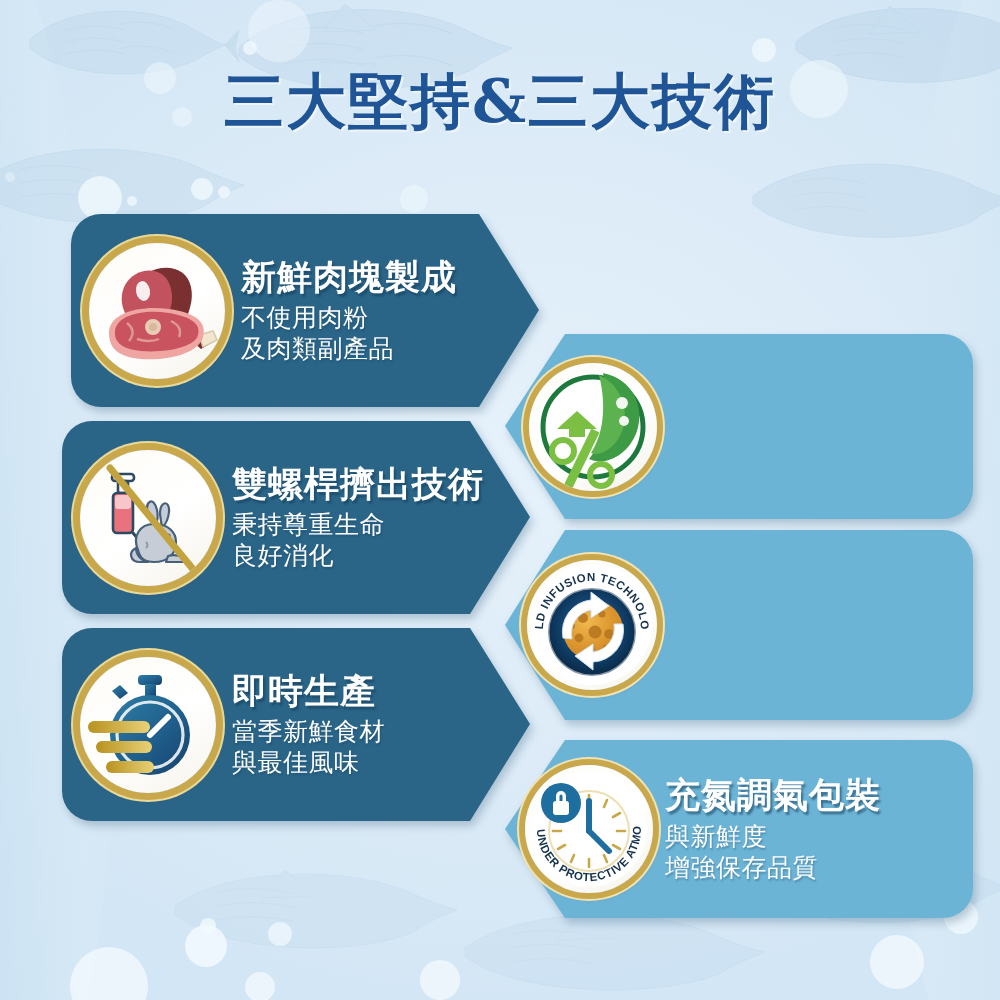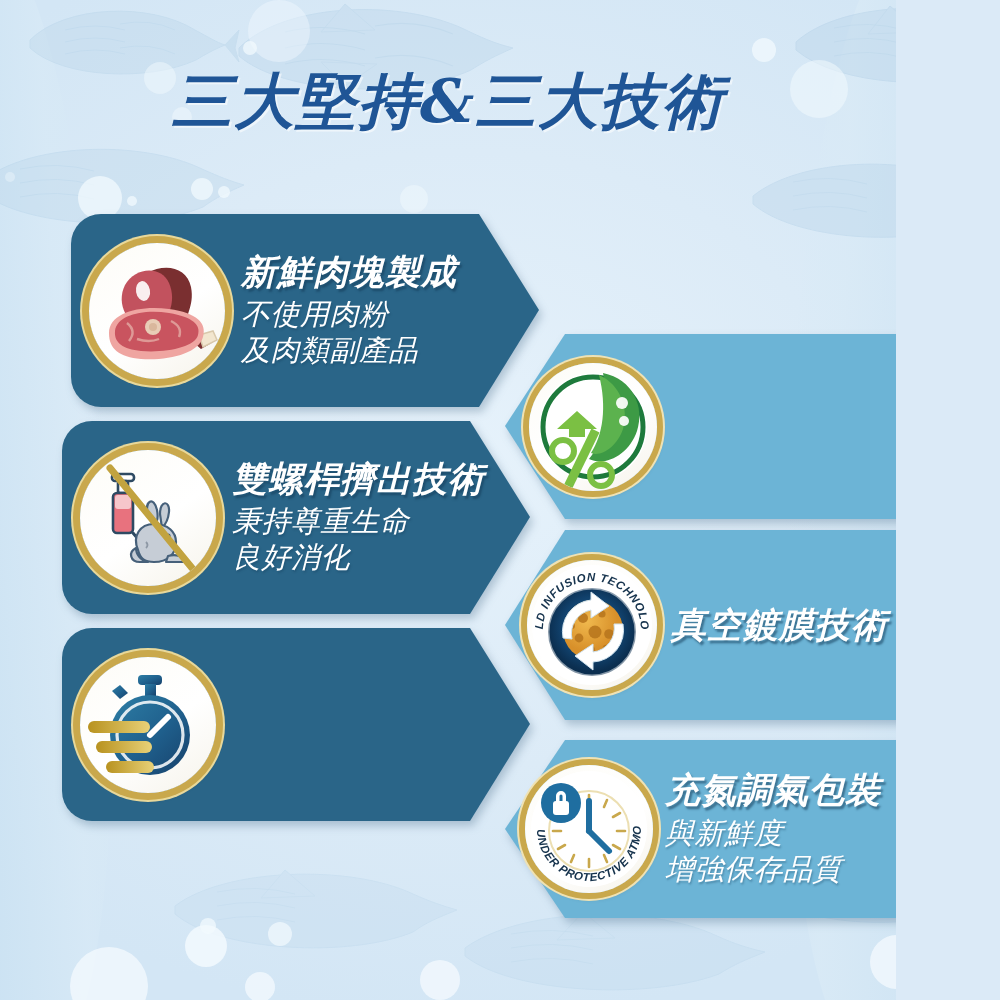--- a/index.html
+++ b/index.html
@@ -1,21 +1,21 @@
 <!DOCTYPE html>
 <html><head>
 <meta charset="utf-8">
 <style>
   html,body{margin:0;padding:0;}
   body{
     width:1000px;height:1000px;overflow:hidden;
     font-family:"Liberation Sans","DejaVu Sans",sans-serif;
     background:#dbeaf7;
   }
-  #stage{position:relative;width:896px;height:1000px;overflow:hidden;background:#dceaf6;font-style:italic;}
+  #stage{position:relative;width:1000px;height:1000px;overflow:hidden;background:#dceaf6;}
 
   
   .bg-base{position:absolute;inset:0;
     background:
       radial-gradient(ellipse 700px 560px at 52% 46%, #e6f2fb 0%, #dcebf7 55%, #d3e6f5 100%);
   }
   .bg-leftband{position:absolute;left:-40px;top:-60px;width:150px;height:1120px;
     background:linear-gradient(90deg,#c9e1f2 0%,#d7e9f6 70%,rgba(215,233,246,0) 100%);
     border-radius:0 60% 60% 0/0 50% 50% 0;transform:rotate(-3deg);opacity:.85;}
   .bg-rightband{position:absolute;right:-60px;top:-60px;width:170px;height:1120px;
@@ -42,21 +42,21 @@
      box-shadow:0 0 0 7px #c9a84c, 0 0 0 9px #e8d89a, 2px 4px 6px rgba(0,0,0,.3);
      display:flex;align-items:center;justify-content:center;overflow:hidden;}
   .badge.no-ring{box-shadow:2px 4px 6px rgba(0,0,0,.3);}
 
   .txtwrap{display:flex;flex-direction:column;justify-content:center;}
   .c-title{
     font-family:"DejaVu Serif","Liberation Serif",serif;font-weight:700;
     color:#ffffff;font-size:35px;letter-spacing:1px;line-height:1.12;
     text-shadow:2px 3px 2px rgba(20,60,90,.55);
   }
-  .c-sub{color:#ffffff;font-size:29px;line-height:1.24;letter-spacing:.5px;
+  .c-sub{color:#ffffff;font-size:25px;line-height:1.24;letter-spacing:.5px;
     margin-top:6px;text-shadow:1px 2px 2px rgba(20,60,90,.35);}
   .c-sub div{white-space:nowrap;}
 
   
   .art{position:absolute;inset:0;}
 
   
   .arcsvg{position:absolute;inset:0;}
   .arctext{font-family:"Liberation Sans","DejaVu Sans",sans-serif;font-weight:700;
     font-size:11.5px;letter-spacing:.6px;fill:#16334d;}
@@ -292,20 +292,27 @@
             <path d="M40 60 L40 38" stroke="#ffffff" stroke-width="0"></path>
           </g>
 
           <g>
             <rect x="8" y="64" width="62" height="12" rx="6" fill="url(#gld)"></rect>
             <rect x="16" y="84" width="56" height="12" rx="6" fill="url(#gld)"></rect>
             <rect x="26" y="104" width="48" height="12" rx="6" fill="url(#gld)"></rect>
           </g>
         </svg>
       </div>
+      <div class="txtwrap" style="margin-left:16px;">
+        <div class="c-title">即時生產</div>
+        <div class="c-sub">
+          <div>當季新鮮食材</div>
+          <div>與最佳風味</div>
+        </div>
+      </div>
     </div>
   </div>
 
   <div class="card" style="left:505px;top:334px;width:468px;height:185px;">
     <svg class="shape" viewBox="0 0 468 185" preserveAspectRatio="none">
       <path d="M60 0 H438 A30 30 0 0 1 468 30 V155 A30 30 0 0 1 438 185 H60 L0 92 Z" fill="#6cb4d6"></path>
     </svg>
     <div class="content">
       <div class="badge no-ring" style="width:128px;height:128px;margin-left:24px;
                   box-shadow:0 0 0 6px #c9a84c,0 0 0 8px #efe2b4,2px 4px 6px rgba(0,0,0,.28);">
@@ -372,21 +379,20 @@
           </g>
 
           <svg class="arcsvg" viewBox="0 0 130 130">
             <text class="arctext">
               <textPath href="#arcTop" startOffset="50%" text-anchor="middle">COLD INFUSION TECHNOLOGY</textPath>
             </text>
           </svg>
         </svg>
       </div>
       <div class="txtwrap" style="margin-left:14px;">
-        <div class="c-title">真空鍍膜技術</div>
       </div>
     </div>
   </div>
 
   <div class="card" style="left:505px;top:740px;width:468px;height:178px;">
     <svg class="shape" viewBox="0 0 468 178" preserveAspectRatio="none">
       <path d="M60 0 H438 A30 30 0 0 1 468 30 V148 A30 30 0 0 1 438 178 H60 L0 89 Z" fill="#6cb4d6"></path>
     </svg>
     <div class="content">
       <div class="badge no-ring" style="width:128px;height:128px;margin-left:20px;

